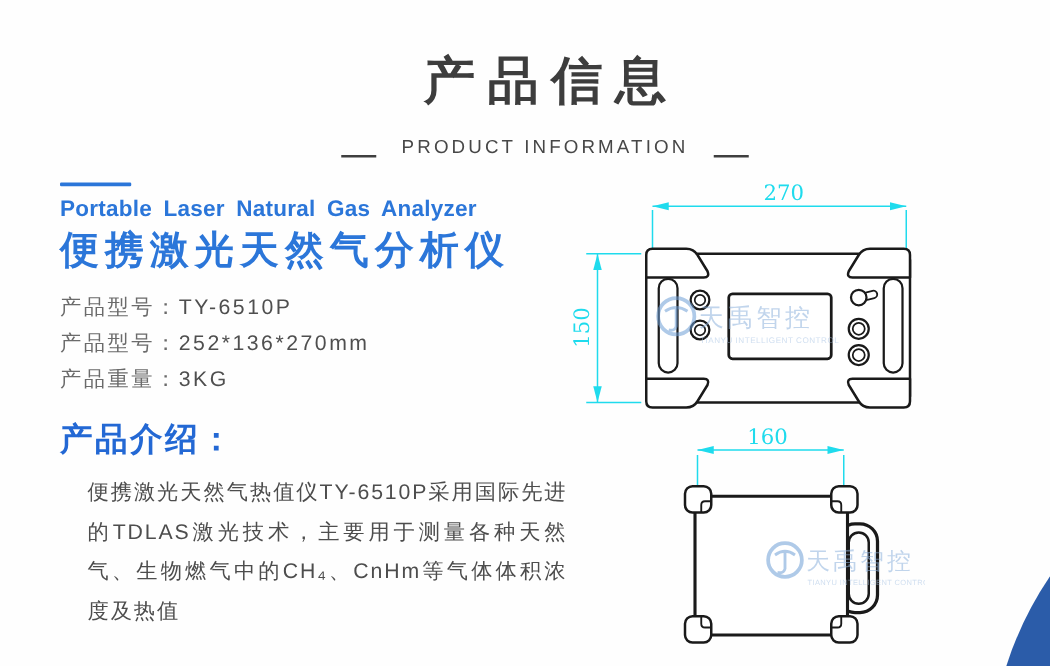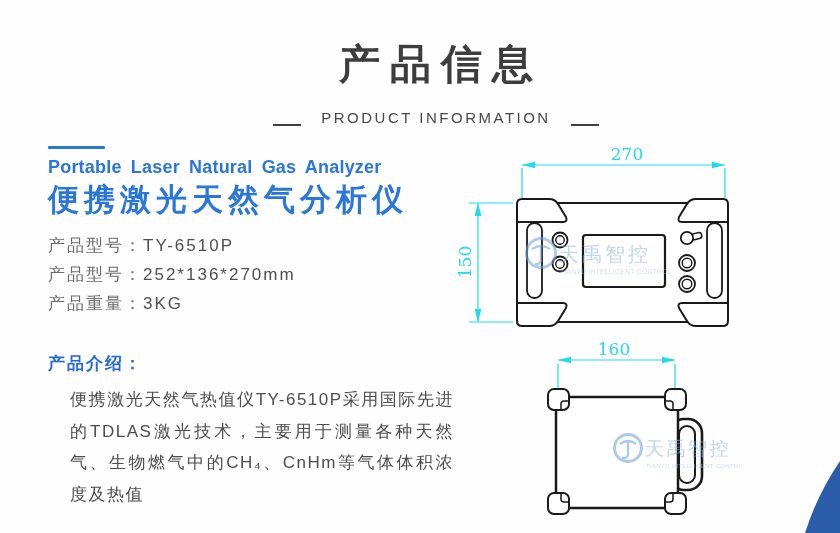--- a/index.html
+++ b/index.html
@@ -31,21 +31,21 @@
     word-spacing:4px; letter-spacing:0.2px;
   }
   .title-zh {
     margin-top:5px; color:#2b76d9; font-size:31px; font-weight:700;
     letter-spacing:5px; white-space:nowrap; line-height:1.1;
   }
   .specs { margin-top:14px; }
   .spec-row { font-size:17px; line-height:29px; letter-spacing:2px; color:#6b6b6b; }
   .spec-value { color:#4f4f4f; }
   .intro-heading {
-    margin-top:34px; font-size:17px; font-weight:700; color:#2368d4; letter-spacing:2px;
+    margin-top:16px; font-size:26px; font-weight:700; color:#2368d4; letter-spacing:2px;
   }
   .intro-text {
     margin-top:9px; width:384px; font-size:17px; line-height:31.5px;
     letter-spacing:1.5px; color:#4d4d4d; word-break:break-all; text-align:justify;margin-left:22px;
   }
 
   
   .drawing { position:absolute; }
   #front-view { left:455px; top:140px; }
   #side-view  { left:540px; top:340px; }

